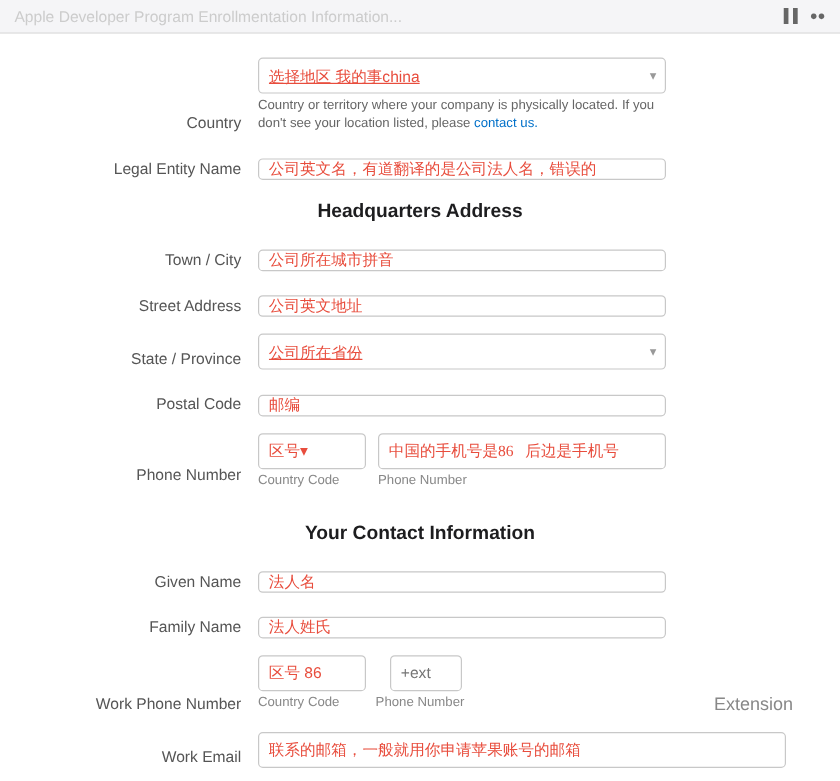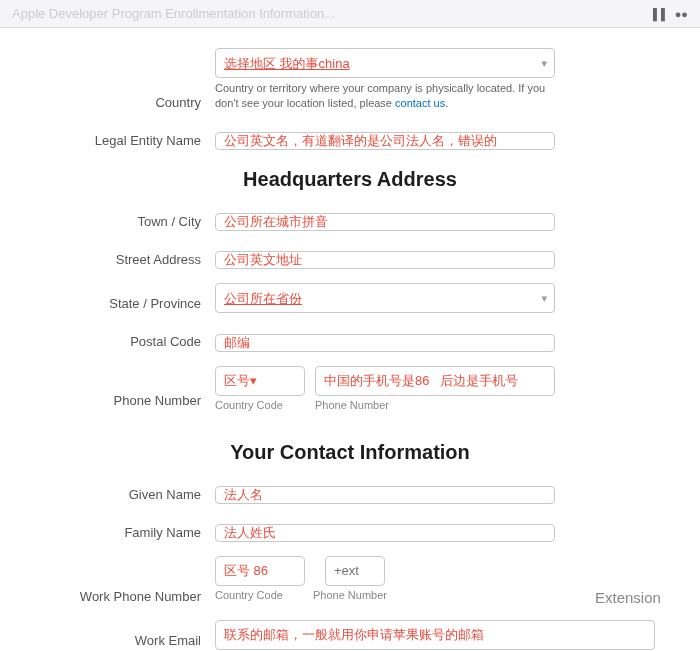--- a/index.html
+++ b/index.html
@@ -104,21 +104,21 @@
       position: absolute;
       right: 8px;
       top: 50%;
       transform: translateY(-50%);
       color: #999;
       pointer-events: none;
       font-size: 11px;
     }
     .section-title {
       text-align: center;
-      font-size: 20px;
+      font-size: 16px;
       font-weight: bold;
       color: #1d1d1f;
       margin: 18px 0 16px 0;
     }
     .phone-row {
       display: flex;
       gap: 10px;
       max-width: 340px;
     }
     .phone-cc {
@@ -136,20 +136,21 @@
     .phone-num {
       flex: 1;
       border: 1px solid #c8c8c8;
       border-radius: 4px;
       padding: 5px 8px;
       font-size: 13px;
       color: #e84d3d;
       background: #fff;
       height: 30px;
       outline: none;
+      font-family: Liberation Serif, serif;
     }
     .phone-labels {
       display: flex;
       gap: 10px;
       max-width: 340px;
       margin-top: 3px;
     }
     .phone-label-cc {
       width: 90px;
       font-size: 11px;

